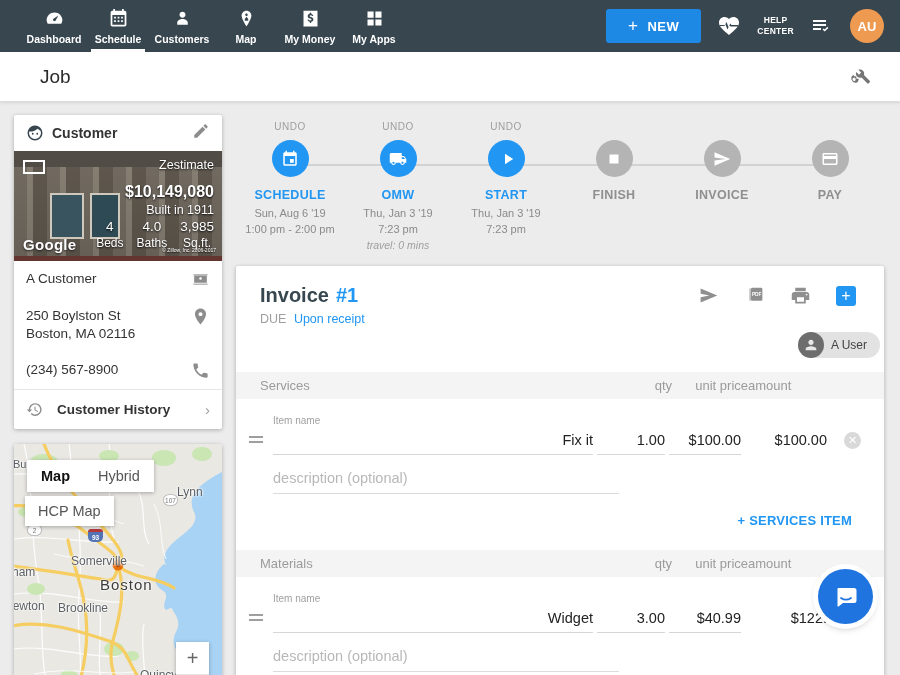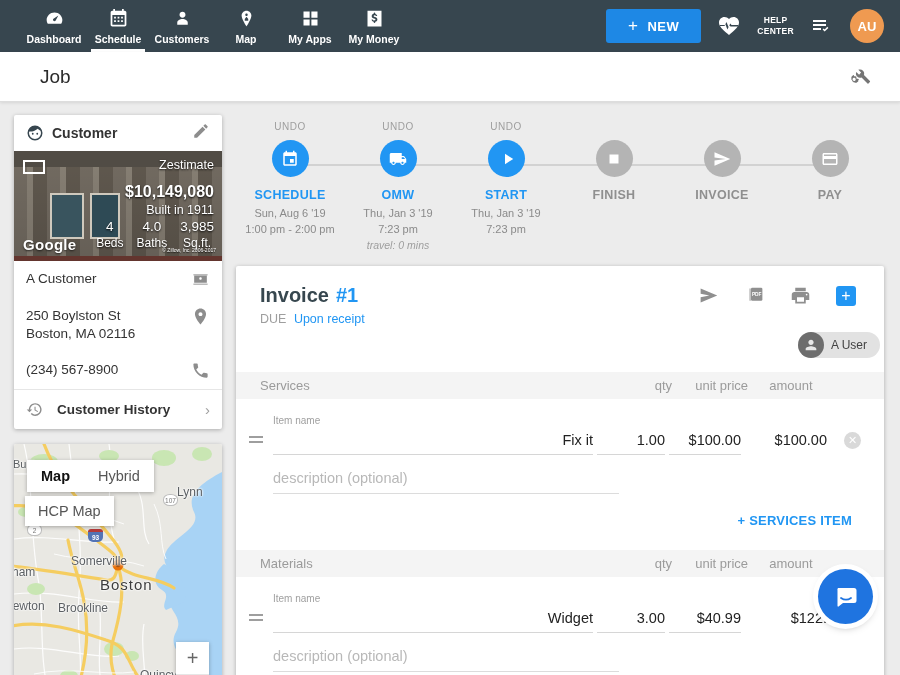--- a/index.html
+++ b/index.html
@@ -132,21 +132,21 @@
   .userpill .uav { width:26px; height:26px; border-radius:50%; background:#6d6d6d; display:flex;
     align-items:center; justify-content:center; }
   .userpill .uav svg { width:16px; height:16px; fill:#e8e8e8; }
   .userpill .uname { font-size:12px; color:#424242; margin-left:7px; }
 
   .sec-head { background:#f4f4f4; height:27px; display:flex; align-items:center;
     padding:0 16px 0 24px; color:#9b9b9b; font-size:13px; }
   .sec-name { flex:1; }
   .col-qty { width:72px; text-align:right; }
   .col-unit { width:76px; text-align:right; }
-  .col-amt { width:86px; text-align:center; }
+  .col-amt { width:86px; text-align:left; }
   .col-sp { width:34px; }
 
   .item-row { display:flex; align-items:flex-end; padding:16px 23px 0 13px; }
   .drag { width:24px; padding-bottom:9px; cursor:grab; }
   .drag i { display:block; width:14px; height:2px; background:#9e9e9e; margin:3px 0; }
   .namewrap { flex:1; display:flex; flex-direction:column; }
   .item-lbl { font-size:10px; color:#a0a0a0; margin-bottom:6px; }
   .uin { border:none; border-bottom:1px solid #d6d6d6; font-size:14.5px; color:#222; background:transparent;
     padding:0 0 6px; outline:none; font-family:inherit;text-align:right; }
   .qty-in { width:68px; margin-left:4px; text-align:right; }
@@ -194,29 +194,29 @@
         <span class="nlbl">Customers</span>
       </div>
       <div class="nav-item">
         <svg viewBox="0 0 24 24">
             <path d="M12 3c-3.1 0-5.6 2.5-5.6 5.6 0 4.2 5.6 12.4 5.6 12.4s5.6-8.2 5.6-12.4C17.6 5.5 15.1 3 12 3zm0 3.2c.8 0 1.4.6 1.4 1.4S12.8 9 12 9s-1.4-.6-1.4-1.4.6-1.4 1.4-1.4zm-2 6.3l2-2.6 2 2.6v2.2h-4v-2.2z"></path>
           </svg>
         <span class="nlbl">Map</span>
       </div>
       <div class="nav-item">
         <svg viewBox="0 0 24 24">
+            <path d="M4 3h16v18H4V3zm8 2.2c-.5 0-.9.4-.9.9v.6c-1.3.3-2.3 1.2-2.3 2.6 0 1.6 1.3 2.2 2.7 2.6 1.3.4 1.6.7 1.6 1.3 0 .7-.7 1-1.4 1-.9 0-1.5-.3-1.7-1.1h-1.4c.2 1.4 1.2 2.2 2.5 2.5v.6c0 .5.4.9.9.9s.9-.4.9-.9v-.6c1.4-.3 2.4-1.2 2.4-2.5 0-1.8-1.5-2.3-2.9-2.8-1.1-.3-1.4-.6-1.4-1.1 0-.6.6-1 1.3-1 .8 0 1.3.3 1.4 1h1.4c-.1-1.3-1-2.1-2.2-2.4v-.7c0-.5-.4-.9-.9-.9z"></path>
+          </svg>
+        <span class="nlbl">My Money</span>
+      </div>
+      <div class="nav-item">
+        <svg viewBox="0 0 24 24">
             <path d="M4 4h7v7H4zM13 4h7v7h-7zM4 13h7v7H4zM13 13h7v7h-7z"></path>
           </svg>
         <span class="nlbl">My Apps</span>
-      </div>
-      <div class="nav-item">
-        <svg viewBox="0 0 24 24">
-            <path d="M4 3h16v18H4V3zm8 2.2c-.5 0-.9.4-.9.9v.6c-1.3.3-2.3 1.2-2.3 2.6 0 1.6 1.3 2.2 2.7 2.6 1.3.4 1.6.7 1.6 1.3 0 .7-.7 1-1.4 1-.9 0-1.5-.3-1.7-1.1h-1.4c.2 1.4 1.2 2.2 2.5 2.5v.6c0 .5.4.9.9.9s.9-.4.9-.9v-.6c1.4-.3 2.4-1.2 2.4-2.5 0-1.8-1.5-2.3-2.9-2.8-1.1-.3-1.4-.6-1.4-1.1 0-.6.6-1 1.3-1 .8 0 1.3.3 1.4 1h1.4c-.1-1.3-1-2.1-2.2-2.4v-.7c0-.5-.4-.9-.9-.9z"></path>
-          </svg>
-        <span class="nlbl">My Money</span>
       </div>
     </div>
     <div class="nav-right">
       <button class="new-btn">
         <span class="new-plus">+</span>
         <span>NEW</span>
       </button>
       <span class="icon-btn">
         <svg viewBox="0 0 24 24">
             <path d="M12 21l-1.4-1.3C5.4 15.4 2 12.3 2 8.5 2 5.4 4.4 3 7.5 3c1.7 0 3.4.8 4.5 2.1C13.1 3.8 14.8 3 16.5 3 19.6 3 22 5.4 22 8.5c0 3.8-3.4 6.9-8.6 11.2L12 21z"></path>

